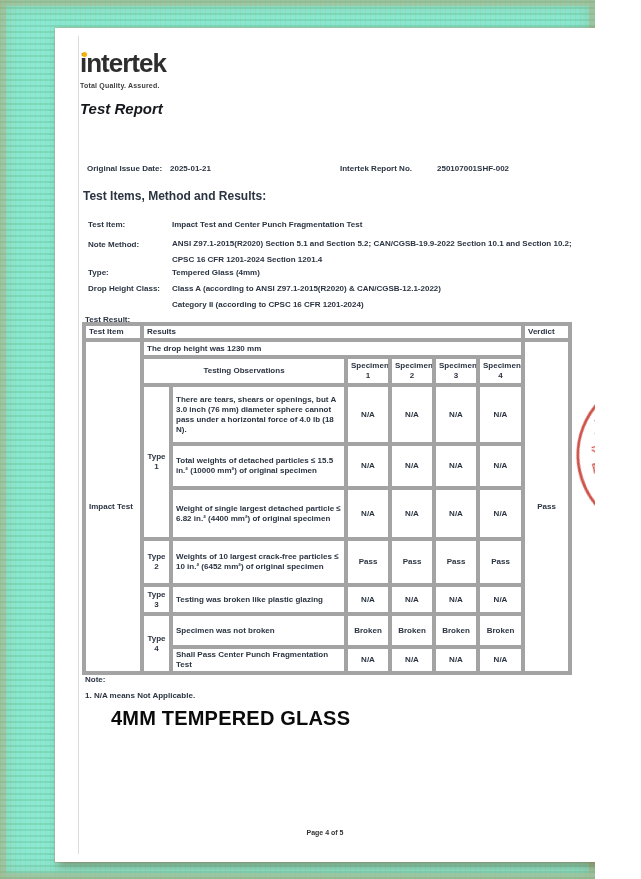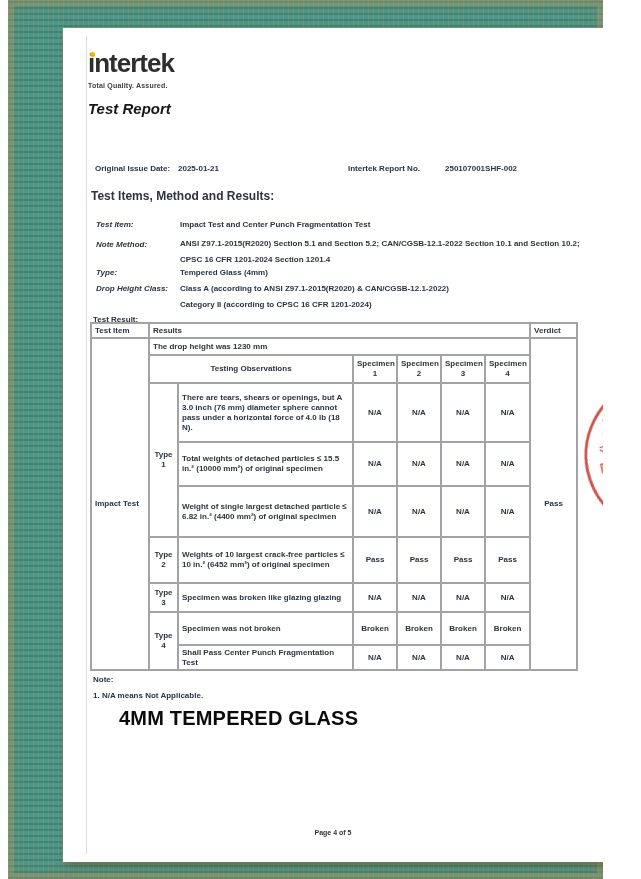--- a/index.html
+++ b/index.html
@@ -1,22 +1,21 @@
 <!DOCTYPE html>
 <html><head>
 <meta charset="utf-8">
 <style>
   * { margin:0; padding:0; box-sizing:border-box; }
   html,body { width:641px; height:879px; }
   body { font-family:"Liberation Sans", sans-serif; }
 
   .frame {
     position:relative; width:595px; height:879px; overflow:hidden;
-    background:#0f766e;
-    margin-left:8px;
+    background:#5eead4;
   }
   .frame .weave {
     position:absolute; inset:0;
     background:
       repeating-linear-gradient(90deg, rgba(198,168,116,.18) 0 1px, rgba(255,255,255,0) 1px 5px),
       repeating-linear-gradient(0deg, rgba(203,174,122,.25) 0 2px, rgba(248,236,210,.28) 2px 6px);
     box-shadow: inset 0 0 0 6px rgba(193,160,105,.30), inset 0 0 22px rgba(150,115,60,.35);
   }
 
   .page {
@@ -48,34 +47,34 @@
   .report-title { left:25px; top:72px; font-size:15px; font-weight:700; color:#14171b;font-style:italic; }
 
   .small { font-size:8px; font-weight:700; line-height:12px; }
   .meta-row { top:135px; left:0; width:567px; height:14px; }
   .meta-row span { position:absolute; white-space:nowrap; }
   .m-l1 { left:32px; }  .m-v1 { left:115px; }
   .m-l2 { left:285px; } .m-v2 { left:382px; }
 
   .section-heading { left:28px; top:161px; font-size:12px; font-weight:700; }
 
-  .flabel { position:absolute; left:33px; font-size:8px; font-weight:700; white-space:nowrap;font-style:italic; }
+  .flabel { position:absolute; left:33px; font-size:8px; font-weight:700; white-space:nowrap; }
   .fvalue { position:absolute; left:117px; font-size:8px; font-weight:700; }
   .fvalue.wrap { width:400px; line-height:16px; top:-4px; }
   .frow { position:absolute; left:0; width:567px; }
   .test-result-label { left:30px; top:287px; font-size:8px; font-weight:700; }
 
   table.report {
     position:absolute; left:27px; top:294px; width:486px;
     border-collapse:collapse; table-layout:fixed;
     border:1.5px solid #1d1d1d;
     font-size:8px; font-weight:700; color:#2b3442;
   }
   table.report td {
-    border:2px solid #a3a3a3; padding:1px 3px; vertical-align:middle;
+    border:4px solid #a3a3a3; padding:1px 3px; vertical-align:middle;
     line-height:1.25; overflow:hidden;
   }
   td.c { text-align:center; }
   td.obs { text-align:left; }
   td.hdr { text-align:left; }
   tr.h15 td{height:15px} tr.h17 td{height:17px} tr.h28 td{height:28px}
   tr.h59 td{height:59px} tr.h44 td{height:44px} tr.h51 td{height:51px}
   tr.h46 td{height:46px} tr.h29 td{height:29px} tr.h33 td{height:33px}
   tr.h25 td{height:25px}
 
@@ -113,21 +112,21 @@
     </div>
 
     <div class="abs section-heading">Test Items, Method and Results:</div>
 
     <div class="frow" style="top:192px">
       <span class="flabel">Test Item:</span>
       <span class="fvalue">Impact Test and Center Punch Fragmentation Test</span>
     </div>
     <div class="frow" style="top:212px">
       <span class="flabel">Note Method:</span>
-      <span class="fvalue wrap">ANSI Z97.1-2015(R2020) Section 5.1 and Section 5.2; CAN/CGSB-12.1-2022 Section 10.1 and Section 10.2; CPSC 16 CFR 1201-2024 Section 1201.4</span>
+      <span class="fvalue wrap">ANSI Z97.1-2015(R2020) Section 5.1 and Section 5.2; CAN/CGSB-19.9-2022 Section 10.1 and Section 10.2; CPSC 16 CFR 1201-2024 Section 1201.4</span>
     </div>
     <div class="frow" style="top:240px">
       <span class="flabel">Type:</span>
       <span class="fvalue">Tempered Glass (4mm)</span>
     </div>
     <div class="frow" style="top:256px">
       <span class="flabel">Drop Height Class:</span>
       <span class="fvalue">Class A (according to ANSI Z97.1-2015(R2020) &amp; CAN/CGSB-12.1-2022)</span>
     </div>
     <div class="frow" style="top:272px">
@@ -189,21 +188,21 @@
       <tr class="h46">
         <td class="c">Type 2</td>
         <td class="obs">Weights of 10 largest crack-free particles ≤ 10 in.² (6452 mm²) of original specimen</td>
         <td class="c">Pass</td>
         <td class="c">Pass</td>
         <td class="c">Pass</td>
         <td class="c">Pass</td>
       </tr>
       <tr class="h29">
         <td class="c">Type 3</td>
-        <td class="obs">Specimen was broken like glazing glazing</td>
+        <td class="obs">Testing was broken like plastic glazing</td>
         <td class="c">N/A</td>
         <td class="c">N/A</td>
         <td class="c">N/A</td>
         <td class="c">N/A</td>
       </tr>
       <tr class="h33">
         <td class="c" rowspan="2">Type 4</td>
         <td class="obs">Specimen was not broken</td>
         <td class="c">Broken</td>
         <td class="c">Broken</td>

